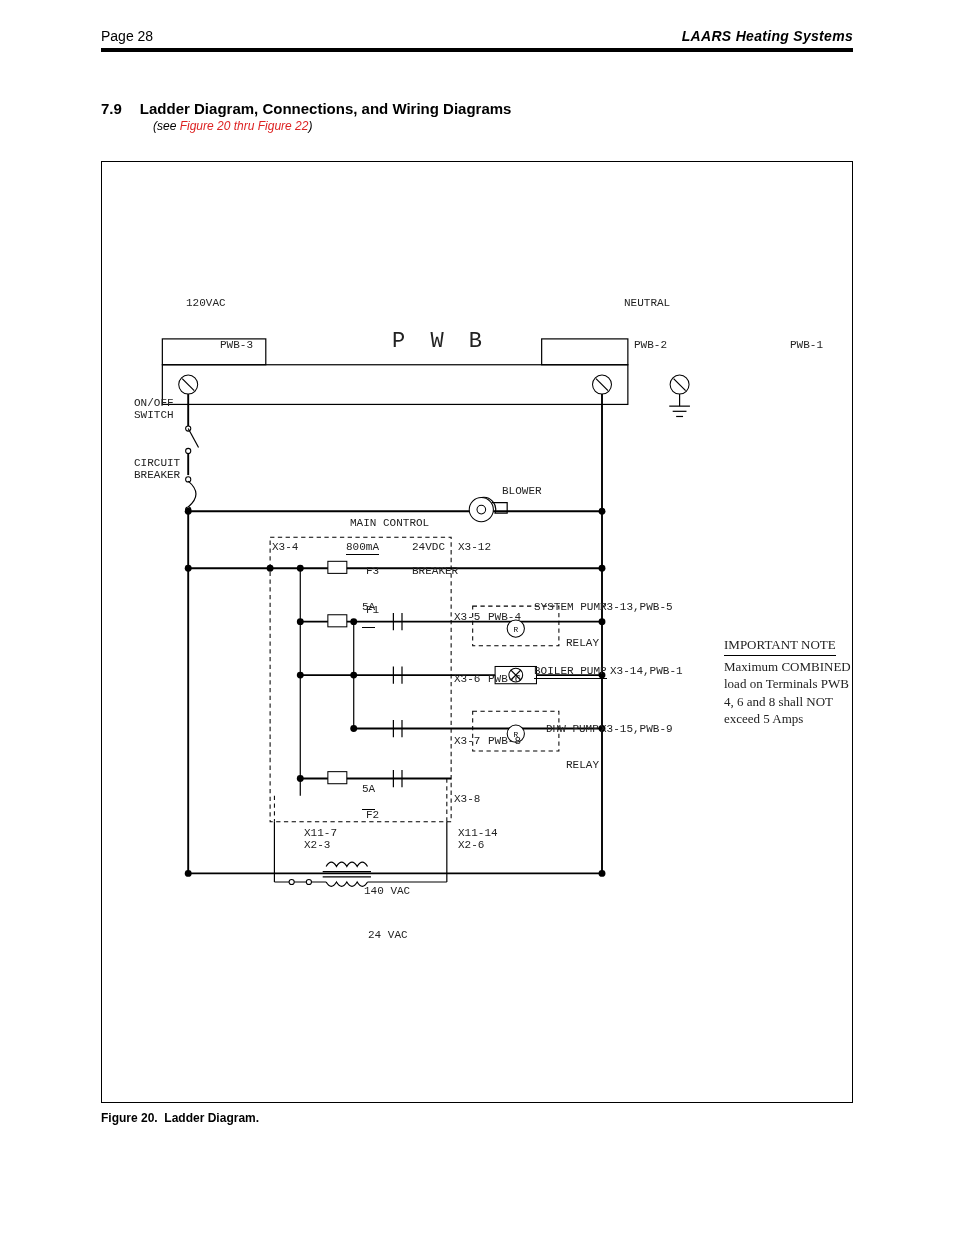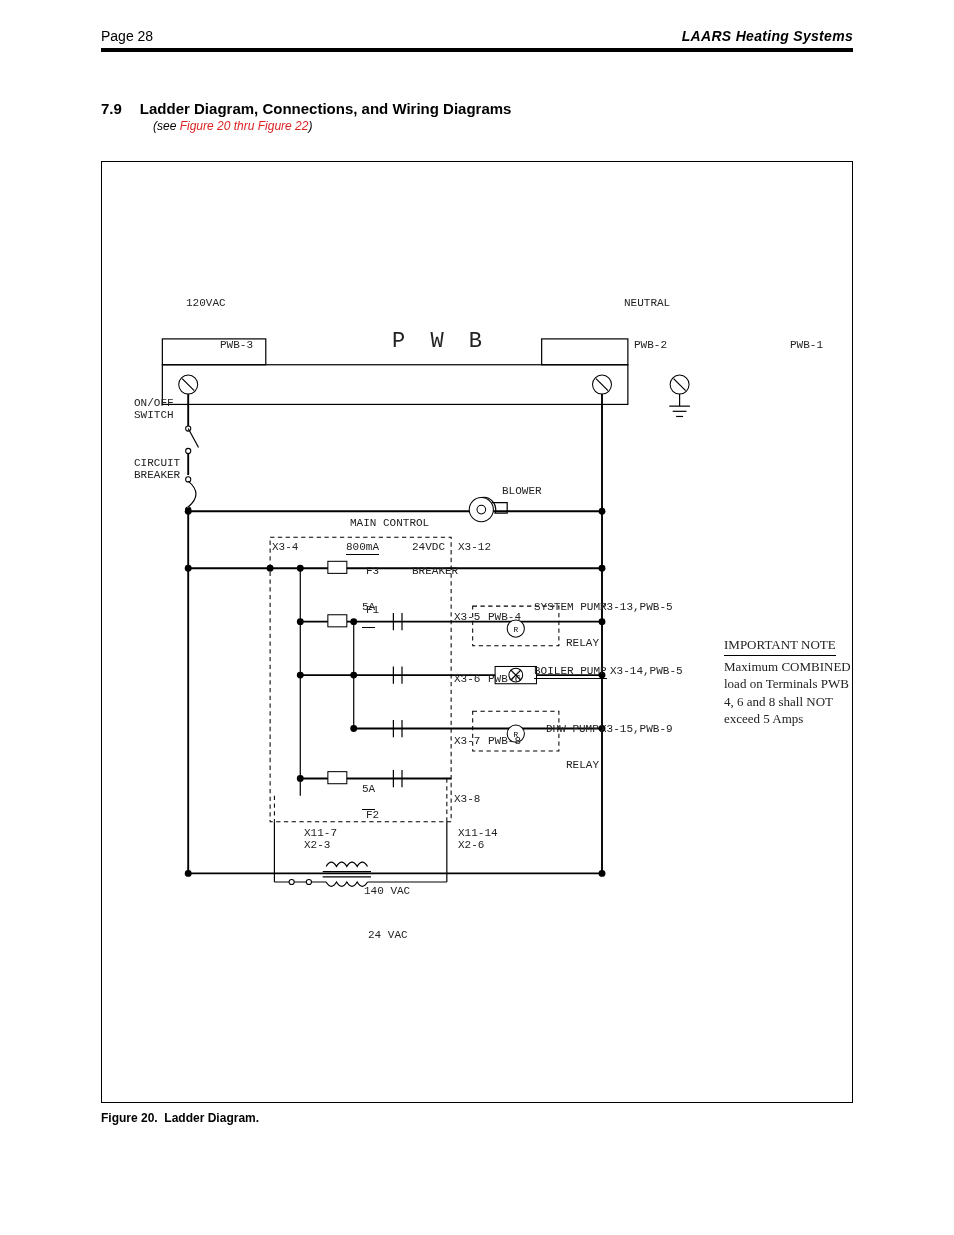--- a/index.html
+++ b/index.html
@@ -207,21 +207,21 @@
     <span class="lbl" style="left:264px;top:443px">F1</span>
     <span class="lbl" style="left:352px;top:450px">X3-5</span>
     <span class="lbl" style="left:386px;top:450px">PWB-4</span>
     <span class="lbl" style="left:432px;top:440px">SYSTEM PUMP</span>
     <span class="lbl" style="left:498px;top:440px">X3-13,PWB-5</span>
     <span class="lbl" style="left:464px;top:476px">RELAY</span>
 
     <span class="lbl" style="left:352px;top:512px">X3-6</span>
     <span class="lbl" style="left:386px;top:512px">PWB-6</span>
     <span class="lbl" style="left:432px;top:504px;border-bottom:1px solid #000">BOILER PUMP</span>
-    <span class="lbl" style="left:508px;top:504px">X3-14,PWB-5</span>
+    <span class="lbl" style="left:508px;top:504px">X3-14,PWB-1</span>
 
     <span class="lbl" style="left:352px;top:574px">X3-7</span>
     <span class="lbl" style="left:386px;top:574px">PWB-8</span>
     <span class="lbl" style="left:444px;top:562px">DHW PUMP</span>
     <span class="lbl" style="left:498px;top:562px">X3-15,PWB-9</span>
     <span class="lbl" style="left:464px;top:598px">RELAY</span>
 
     <span class="lbl und" style="left:260px;top:622px">5A</span>
     <span class="lbl" style="left:264px;top:648px">F2</span>
     <span class="lbl" style="left:352px;top:632px">X3-8</span>

